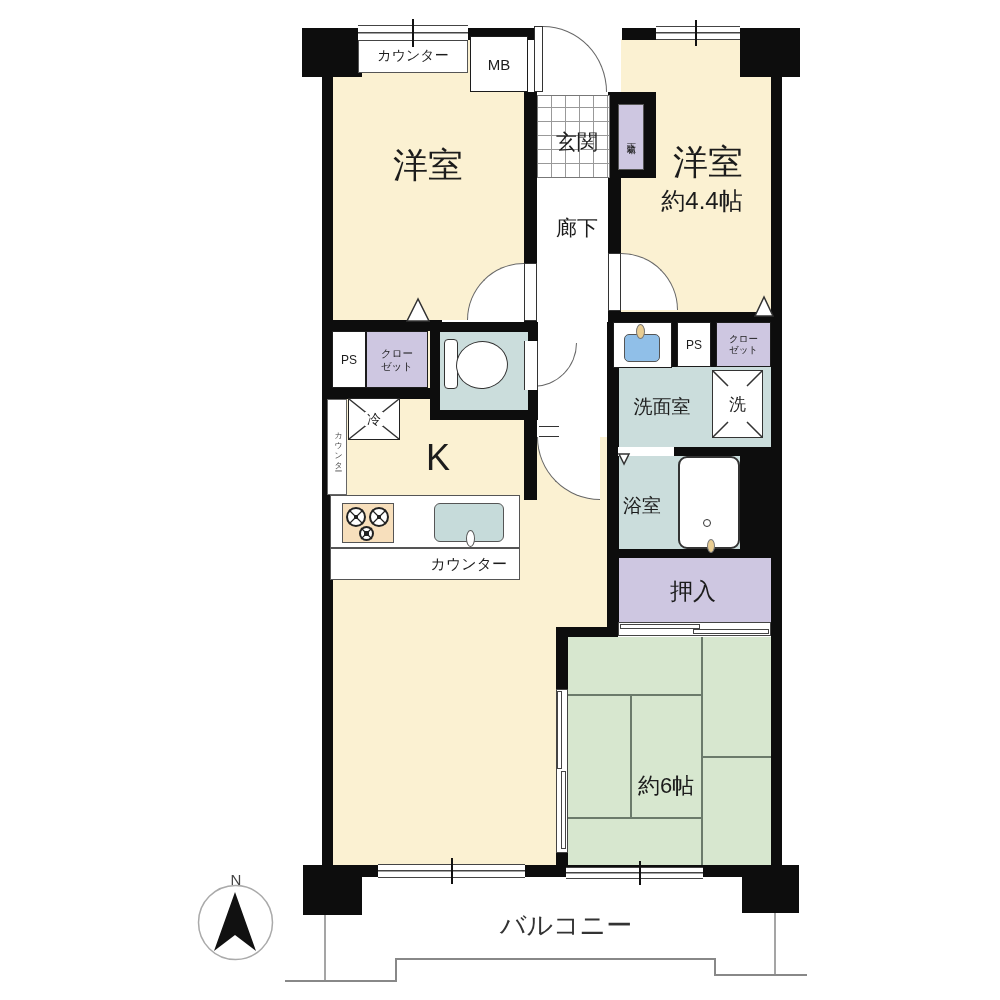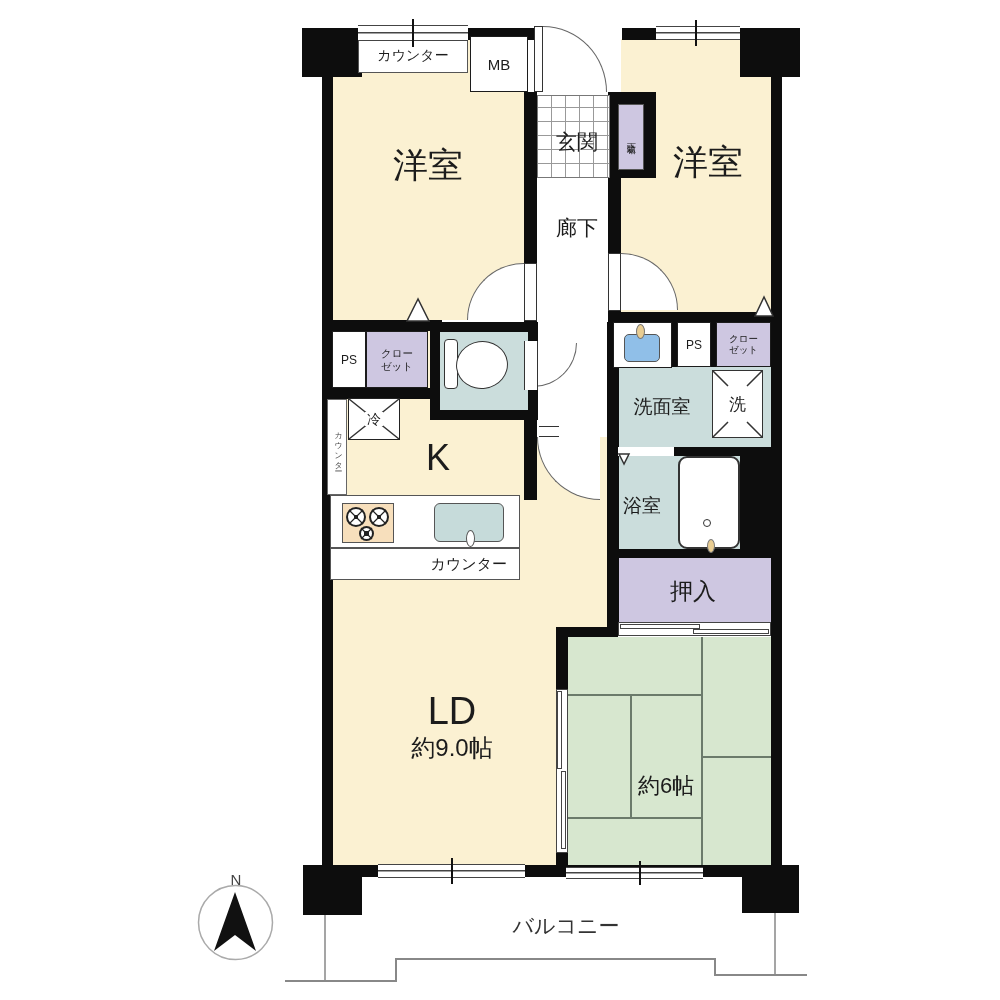--- a/index.html
+++ b/index.html
@@ -180,29 +180,28 @@
     <g stroke="#888" stroke-width="2" fill="none">
       <polyline points="285,981 396,981 396,959 715,959 715,975 807,975"></polyline>
       <path d="M325,915 L325,981 M775,913 L775,975" stroke-width="1.5"></path>
     </g>
     <circle cx="235.5" cy="922.5" r="37" fill="none" stroke="#aaa" stroke-width="1.5"></circle>
     <polygon points="235,892 256,951 235,935 214,951" fill="#111"></polygon>
   </svg>
 
   <div class="lbl" style="left:348px;top:144px;width:160px;height:40px;font-size:35px;">洋室</div>
   <div class="lbl" style="left:628px;top:141px;width:160px;height:40px;font-size:35px;">洋室</div>
+  <div class="lbl" style="left:622px;top:187px;width:160px;height:28px;font-size:24px;">約4.4帖</div>
   <div class="lbl" style="left:537px;top:128px;width:80px;height:26px;font-size:21px;">玄関</div>
   <div class="lbl" style="left:537px;top:214px;width:80px;height:26px;font-size:21px;">廊下</div>
   <div class="lbl" style="left:398px;top:436px;width:80px;height:44px;font-size:36px;">K</div>
-  <div class="lbl" style="left:372px;top:689px;width:160px;height:44px;font-size:38px;">LD</div>
-  <div class="lbl" style="left:372px;top:734px;width:160px;height:28px;font-size:24px;">約9.0帖</div>
   <div class="lbl" style="left:596px;top:772px;width:140px;height:28px;font-size:22px;">約6帖</div>
   <div class="lbl" style="left:602px;top:394px;width:120px;height:24px;font-size:19px;">洗面室</div>
   <div class="lbl" style="left:602px;top:493px;width:80px;height:24px;font-size:19px;">浴室</div>
   <div class="lbl" style="left:623px;top:577px;width:140px;height:28px;font-size:23px;">押入</div>
   <div class="lbl" style="left:348px;top:398px;width:52px;height:42px;font-size:14px;">
       <span style="background:#fff;padding:0 2px;">冷</span>
     </div>
   <div class="lbl" style="left:712px;top:370px;width:51px;height:68px;font-size:17px;">洗</div>
-  <div class="lbl" style="left:460px;top:908px;width:212px;height:34px;font-size:21px;color:#333;">バルコニー</div>
+  <div class="lbl" style="left:460px;top:908px;width:212px;height:34px;font-size:26px;color:#333;">バルコニー</div>
   <div class="lbl" style="left:226px;top:870px;width:20px;height:18px;font-size:15px;color:#444;">N</div>
 
 </div>
 
 </body></html>

